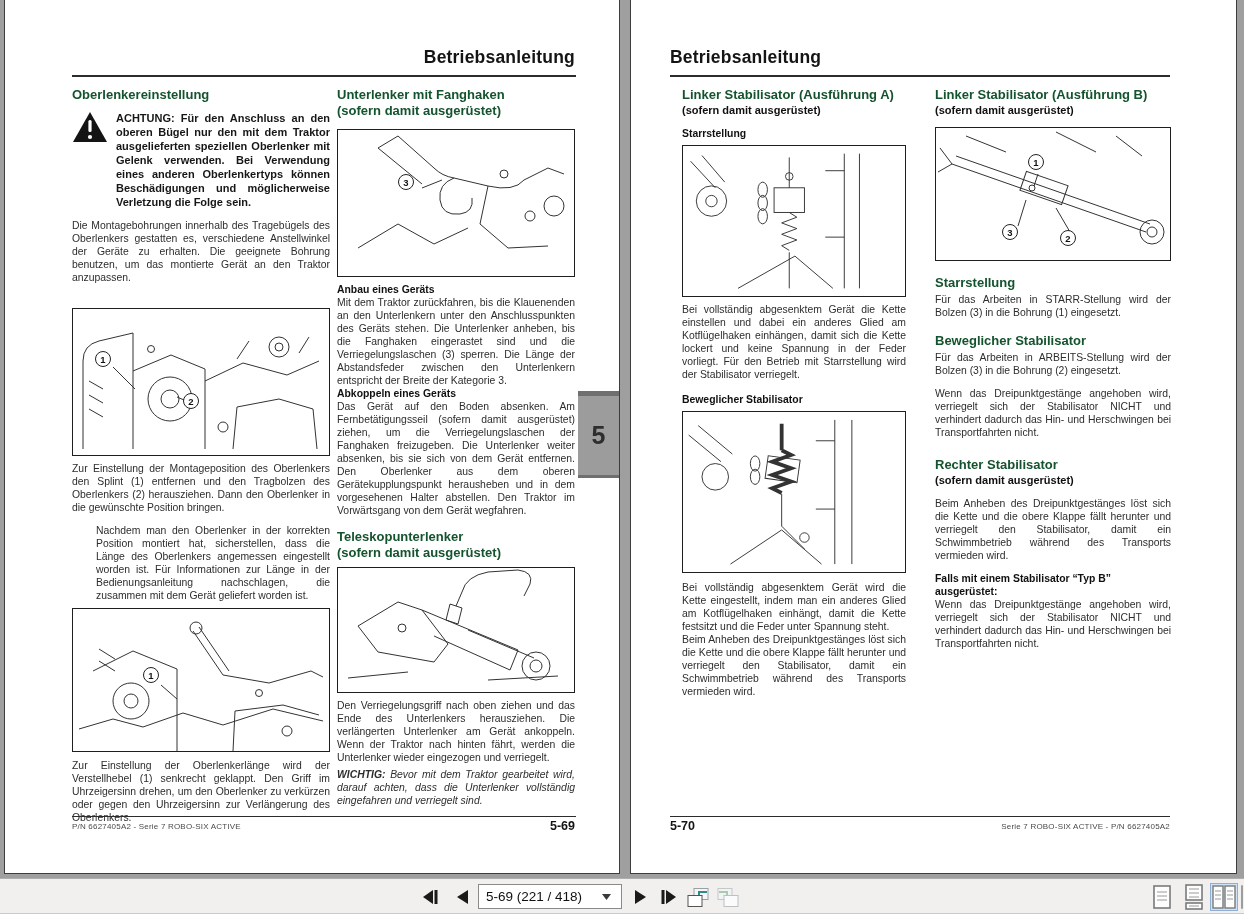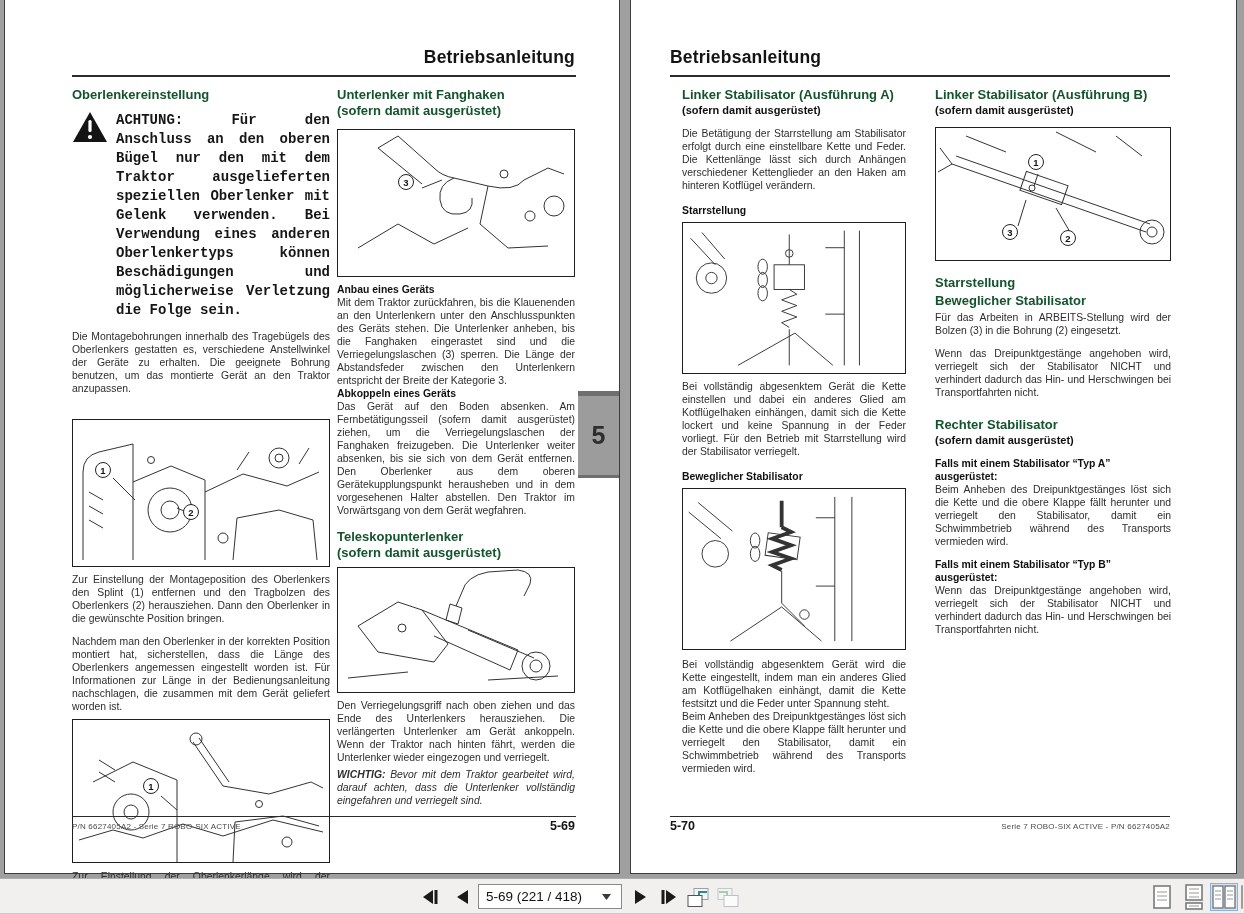--- a/index.html
+++ b/index.html
@@ -15,21 +15,21 @@
   .foot-rule { position:absolute; top:817px; height:1px; background:#2c2c2c; }
   .foot-small { position:absolute; top:823px; font-size:8px; color:#4a4a4a; letter-spacing:.2px; }
   .foot-page  { position:absolute; top:820px; font-size:12.5px; font-weight:bold; color:#141414; }
 
   .col { position:absolute; top:88px; color:#2d2d2d; }
   .h-sec  { font-size:13px; font-weight:bold; color:#14532d; line-height:16px; }
   .h-sub  { font-size:11px; font-weight:bold; color:#101010; line-height:14px; }
   .h-min  { font-size:10.4px; font-weight:bold; color:#101010; line-height:13px; }
   .p { font-size:10.4px; line-height:13px; text-align:justify; }
   .warnrow { display:flex; gap:8px; margin:8px 0 10px 0; }
-  .warntxt { font-family:Liberation Mono, monospace; font-weight:bold; font-size:14px; line-height:19px; text-align:justify; color:#161616; }
+  .warntxt { font-family:Liberation Sans, sans-serif; font-weight:bold; font-size:11px; line-height:14px; text-align:justify; color:#161616; }
   .fig { position:relative; border:1px solid #1f1f1f; background:#fff; overflow:hidden; }
   .fig svg { display:block; width:100%; height:100%; }
   .art { stroke:#333; fill:none; stroke-width:1; }
   .callout { position:absolute; width:16px; height:16px; border:1.2px solid #222; border-radius:50%;
              background:#fff; font-size:9.5px; font-weight:bold; color:#111;
              display:flex; align-items:center; justify-content:center; }
   .impt { font-size:10.4px; line-height:13px; font-style:italic; text-align:justify; color:#2d2d2d; }
   .impt b { font-style:italic; }
 
   .chapter-tab { position:absolute; left:573px; top:392px; width:41px; height:87px;
@@ -89,21 +89,21 @@
             <path d="M40,58 L62,80 M118,94 L104,88"></path>
             <circle cx="150" cy="118" r="5"></circle>
               <circle cx="78" cy="40" r="3.5"></circle>
           </g>
         </svg>
         <span class="callout" style="left:22px; top:42px;">1</span>
         <span class="callout" style="left:110px; top:84px;">2</span>
       </div>
 
       <div class="p" style="margin-bottom:10px;">Zur Einstellung der Montageposition des Oberlenkers den Splint (1) entfernen und den Tragbolzen des Oberlenkers (2) herausziehen. Dann den Oberlenker in die gewünschte Position bringen.</div>
-      <div class="p" style="margin-bottom:6px;">Nachdem man den Oberlenker in der korrekten Position montiert hat, sicherstellen, dass die Länge des Oberlenkers angemessen eingestellt worden ist. Für Informationen zur Länge in der Bedienungsanleitung nachschlagen, die zusammen mit dem Gerät geliefert worden ist.</div>
+      <div class="p" style="margin-bottom:6px;margin-left:24px;">Nachdem man den Oberlenker in der korrekten Position montiert hat, sicherstellen, dass die Länge des Oberlenkers angemessen eingestellt worden ist. Für Informationen zur Länge in der Bedienungsanleitung nachschlagen, die zusammen mit dem Gerät geliefert worden ist.</div>
 
       <div class="fig" style="height:144px; margin-bottom:7px;">
         <svg viewBox="0 0 256 142">
           <g class="art">
             <path d="M6,120 L40,110 L70,118 L110,104 L150,116 L200,100 L250,112"></path>
             <path d="M20,62 L60,42 L104,60 L104,142"></path>
             <circle cx="58" cy="92" r="18"></circle>
               <circle cx="58" cy="92" r="7"></circle>
             <path d="M120,22 L150,66 M126,18 L156,62"></path>
             <circle cx="123" cy="19" r="6"></circle>
@@ -179,21 +179,20 @@
     <div class="foot-page" style="right:44px;">5-69</div>
   </div>
 
   <div class="page page-right">
     <div class="hdr" style="left:39px;">Betriebsanleitung</div>
     <div class="hdr-rule" style="left:39px; width:500px;"></div>
 
     <div class="col" style="left:39px; width:236px;padding-left:12px;">
       <div class="h-sec">Linker Stabilisator (Ausführung A)</div>
       <div class="h-sub" style="margin-bottom:10px;">(sofern damit ausgerüstet)</div>
-      <div class="p" style="margin-bottom:12px;">Die Betätigung der Starrstellung am Stabilisator erfolgt durch eine einstellbare Kette und Feder. Die Kettenlänge lässt sich durch Anhängen verschiedener Kettenglieder an den Haken am hinteren Kotflügel verändern.</div>
 
       <div class="h-min" style="margin-bottom:5px;">Starrstellung</div>
       <div class="fig" style="height:152px; margin-bottom:6px;">
         <svg viewBox="0 0 234 150">
           <g class="art">
             <path d="M8,12 L34,40 M20,6 L44,34"></path>
             <circle cx="30" cy="54" r="16"></circle>
               <circle cx="30" cy="54" r="6"></circle>
             <rect x="96" y="40" width="32" height="26"></rect>
             <path d="M112,8 L112,40 M112,66 l8,5 l-16,6 l16,6 l-16,6 l16,6 l-16,6 l8,5 M112,108 L112,146"></path>
@@ -245,29 +244,29 @@
             <path d="M102,46 L98,58 M82,98 L90,72 M134,104 L120,80"></path>
             <circle cx="96" cy="60" r="3"></circle>
           </g>
         </svg>
         <span class="callout" style="left:92px; top:26px;">1</span>
         <span class="callout" style="left:66px; top:96px;">3</span>
         <span class="callout" style="left:124px; top:102px;">2</span>
       </div>
 
       <div class="h-sec" style="margin-bottom:2px;">Starrstellung</div>
+      <div class="p" style="margin-bottom:14px;">Für das Arbeiten in STARR-Stellung wird der Bolzen (3) in die Bohrung (1) eingesetzt.</div>
 
       <div class="h-sec" style="margin-bottom:2px;">Beweglicher Stabilisator</div>
       <div class="p" style="margin-bottom:10px;">Für das Arbeiten in ARBEITS-Stellung wird der Bolzen (3) in die Bohrung (2) eingesetzt.</div>
       <div class="p" style="margin-bottom:18px;">Wenn das Dreipunktgestänge angehoben wird, verriegelt sich der Stabilisator NICHT und verhindert dadurch das Hin- und Herschwingen bei Transportfahrten nicht.</div>
 
       <div class="h-sec">Rechter Stabilisator</div>
       <div class="h-sub" style="margin-bottom:10px;">(sofern damit ausgerüstet)</div>
 
-      <div class="h-min">Falls mit einem Stabilisator “Typ A” ausgerüstet:</div>
       <div class="p" style="margin-bottom:10px;">Beim Anheben des Dreipunktgestänges löst sich die Kette und die obere Klappe fällt herunter und verriegelt den Stabilisator, damit ein Schwimmbetrieb während des Transports vermieden wird.</div>
       <div class="h-min">Falls mit einem Stabilisator “Typ B” ausgerüstet:</div>
       <div class="p">Wenn das Dreipunktgestänge angehoben wird, verriegelt sich der Stabilisator NICHT und verhindert dadurch das Hin- und Herschwingen bei Transportfahrten nicht.</div>
     </div>
 
     <div class="foot-rule" style="left:39px; width:500px;"></div>
     <div class="foot-page" style="left:39px;">5-70</div>
     <div class="foot-small" style="right:66px;">Serie 7 ROBO-SIX ACTIVE - P/N 6627405A2</div>
   </div>
 </div>

